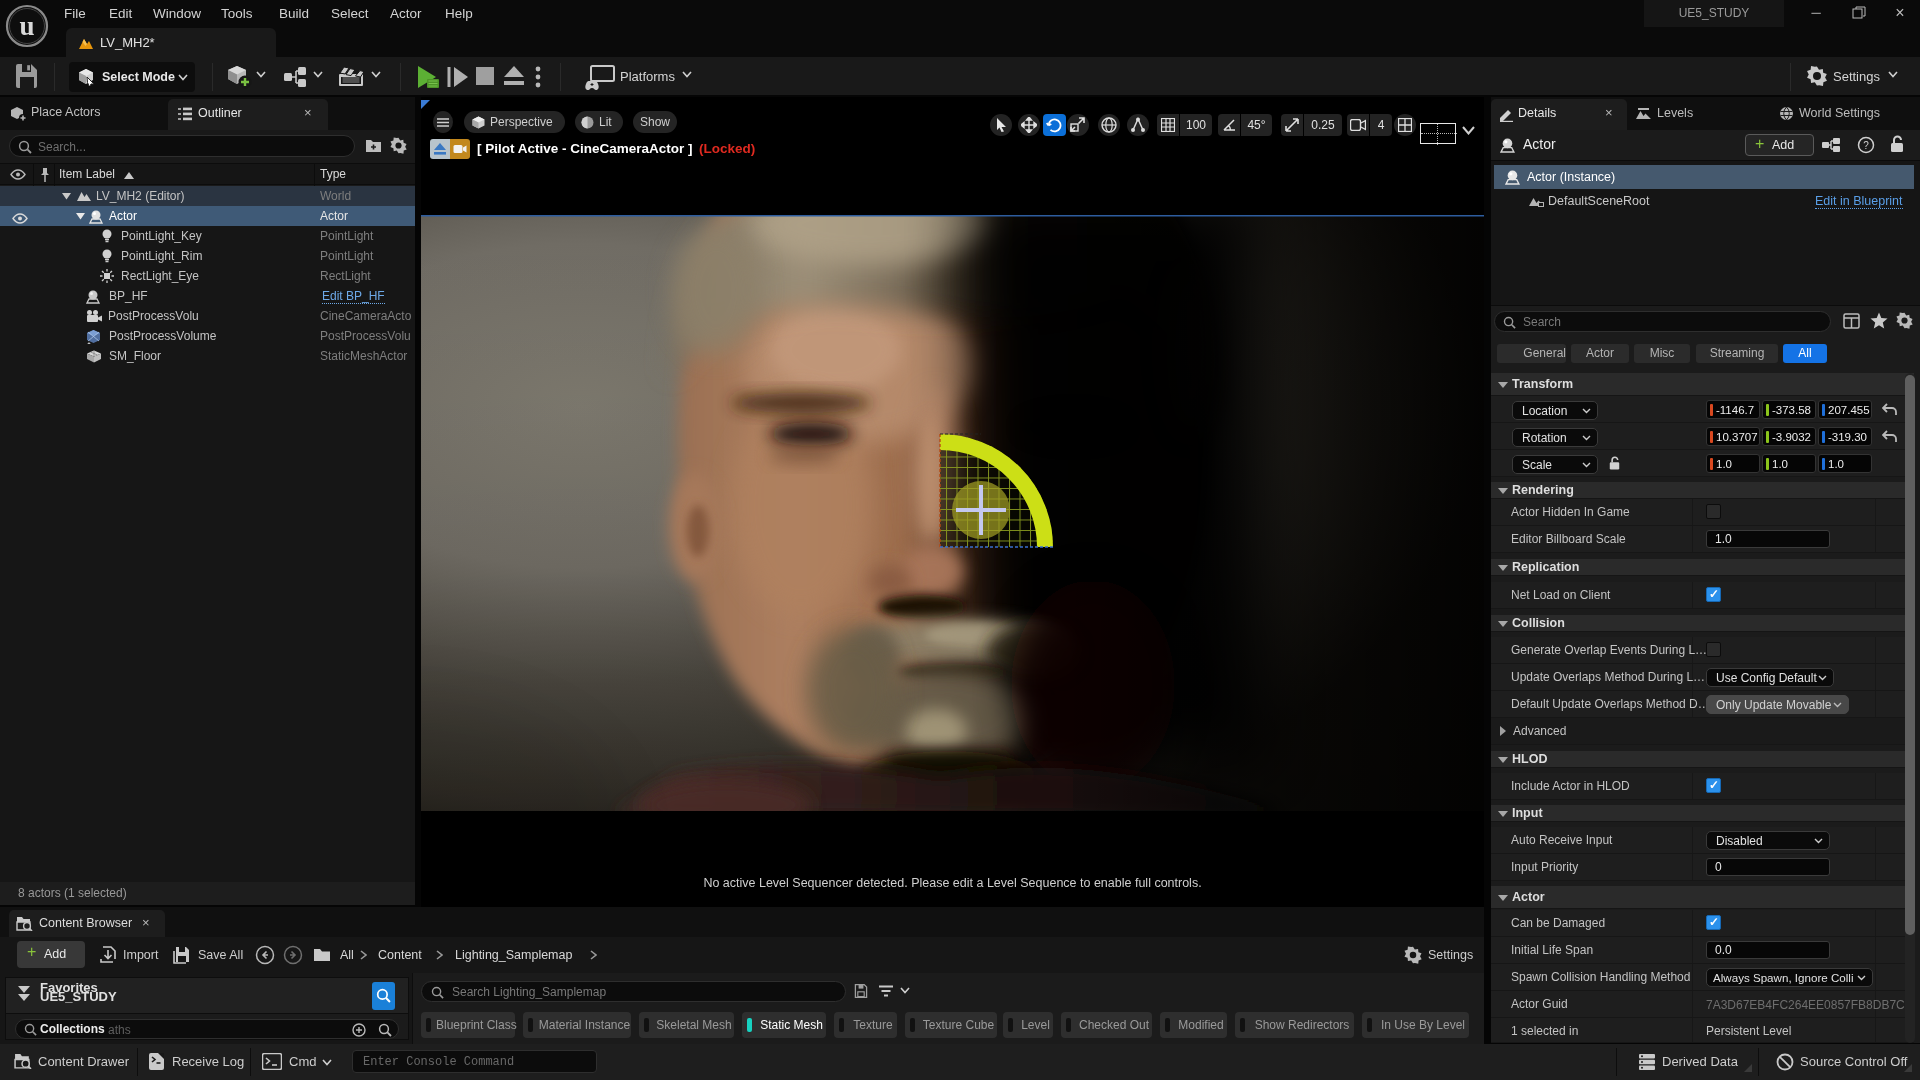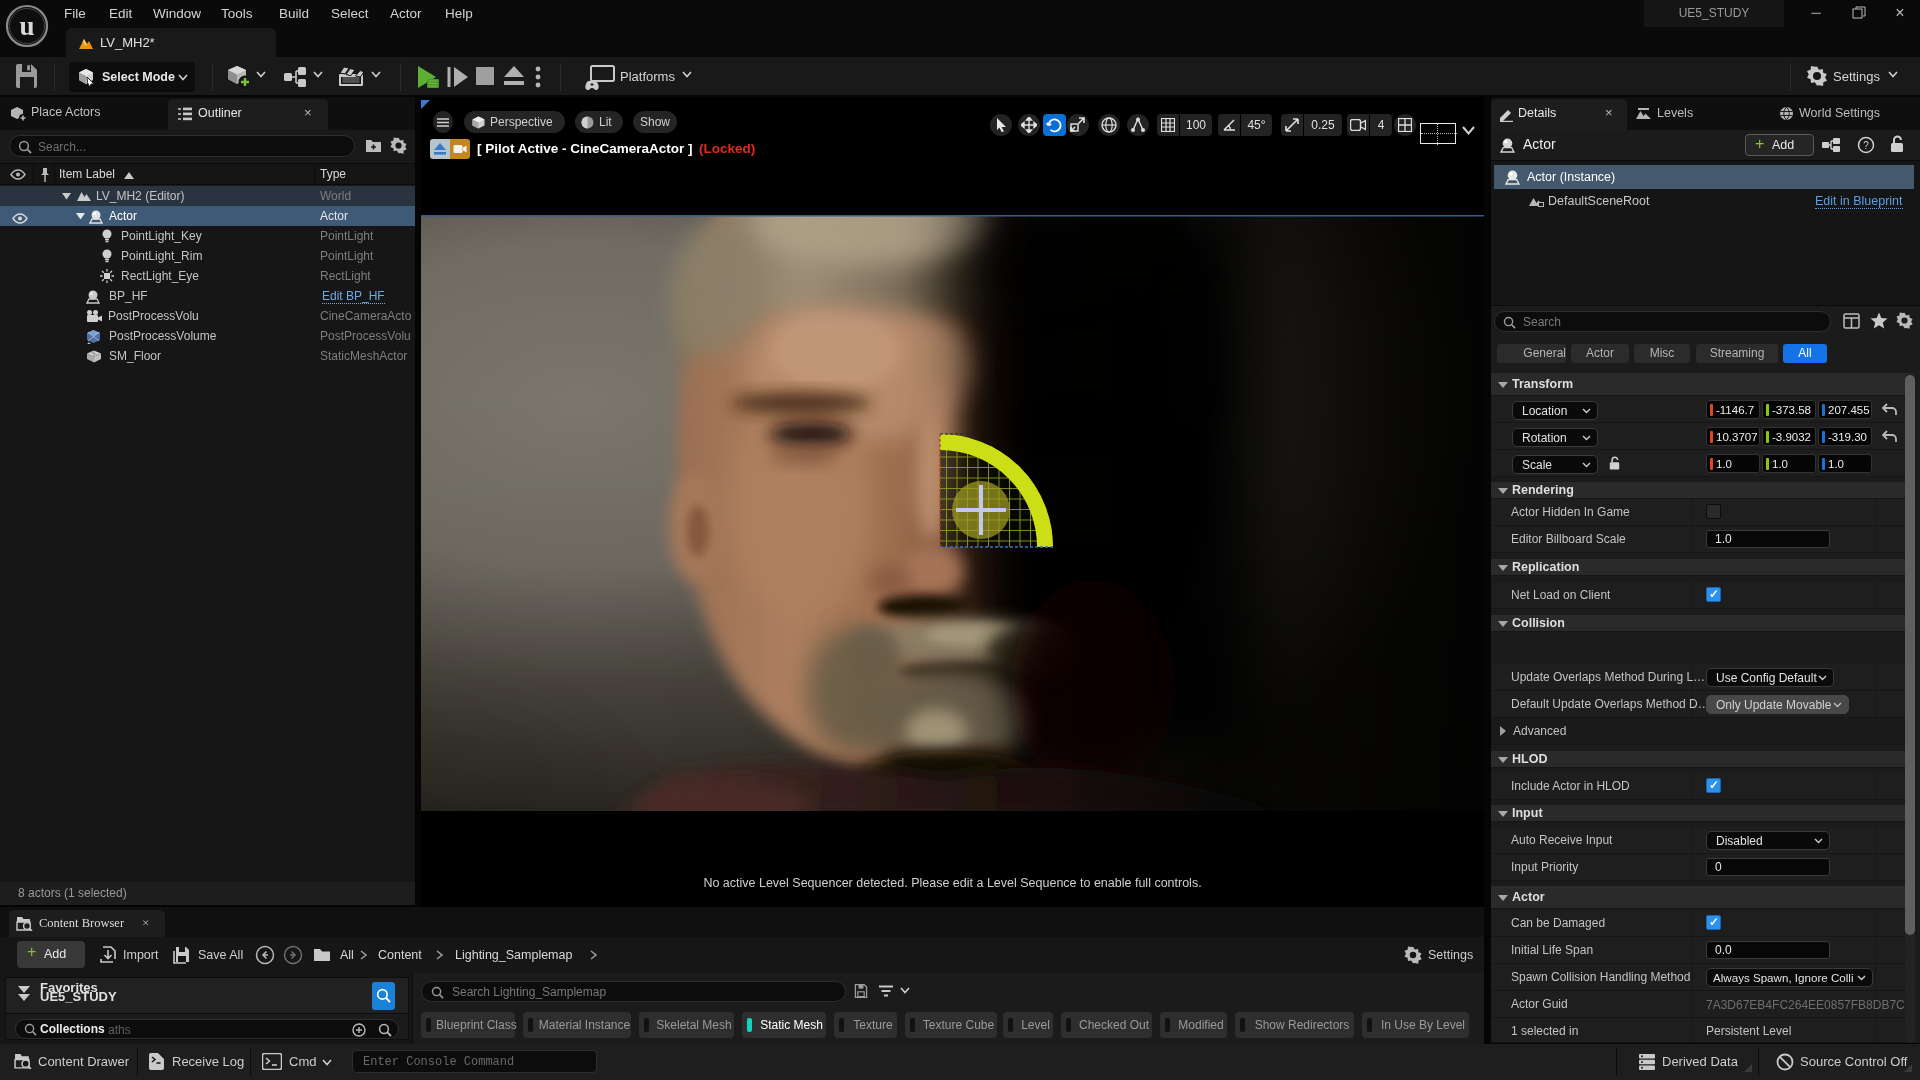--- a/index.html
+++ b/index.html
@@ -676,20 +676,26 @@
   <div class="drow" style="top:485px; height:27px;">
         <div class="cdiv"></div>
         <div class="cdiv2"></div>
         <span class="lbl">Net Load on Client</span>
         <div class="cb on"></div>
       </div>
   <div class="dhdr" style="top:518px; height:17px;">
         <div class="tri-d" style="top:6px"></div>
         <b style="top:1px">Collision</b>
       </div>
+  <div class="drow" style="top:540px; height:27px;">
+        <div class="cdiv"></div>
+        <div class="cdiv2"></div>
+        <span class="lbl">Generate Overlap Events During L…</span>
+        <div class="cb"></div>
+      </div>
   <div class="drow" style="top:594px; height:27px;">
         <div class="cdiv"></div>
         <div class="cdiv2"></div>
         <span class="lbl">Default Update Overlaps Method D…</span>
     <div class="ddown" style="width:143px; background:#484848; border-color:#484848; color:#d0d0d0;">Only Update Movable<svg width="9" height="6" viewBox="0 0 9 6">
             <path d="M1 1 L4.5 4.5 L8 1" fill="none" stroke="#bbb" stroke-width="1.4"></path>
           </svg></div>
       </div>
   <div class="drow" style="top:567px; height:27px;">
         <div class="cdiv"></div>
@@ -849,21 +855,21 @@
     <div class="abs" style="left:0px; top:9px; width:36px; height:1px; border-top:1px dotted #bbb;"></div>
     <div class="abs" style="left:16px; top:0px; width:1px; height:21px; border-left:1px dotted #bbb;"></div>
   </div>
   <svg class="abs" style="left:1462px;top:126px" width="13" height="9" viewBox="0 0 13 9">
         <path d="M1 1 L6.5 7.5 L12 1" fill="none" stroke="#d0d0d0" stroke-width="2"></path>
       </svg>
 </div>
 
 <div id="cbrowser">
   <div class="abs" style="left:0;top:0;width:1484px;height:30px;background:#101010;">
-    <div class="tabbar-tab-active abs" style="left:9px; top:3px; width:156px; height:27px;font-family:Liberation Serif, serif;">
+    <div class="tabbar-tab-active abs" style="left:9px; top:3px; width:156px; height:27px;">
       <svg class="abs" style="left:7px;top:6px" width="17" height="15" viewBox="0 0 17 15">
             <path d="M1 1 h5 l1.5 2 H14 v3 H1 Z" fill="#c9c9c9"></path>
             <path d="M1 6 h13 v8 H1 Z" fill="none" stroke="#c9c9c9" stroke-width="1.4"></path>
             <circle cx="11" cy="10" r="3.4" fill="#1d1d1d" stroke="#c9c9c9" stroke-width="1.4"></circle>
             <path d="M13.5 12.5 L16 15" stroke="#c9c9c9" stroke-width="1.6"></path>
           </svg>
       <span class="abs" style="left:30px; top:6px; color:#dcdcdc; font-size:12.5px;">Content Browser</span>
       <span class="abs" style="left:133px; top:5px; color:#b9b9b9; font-size:13px;">×</span>
     </div>
   </div>

